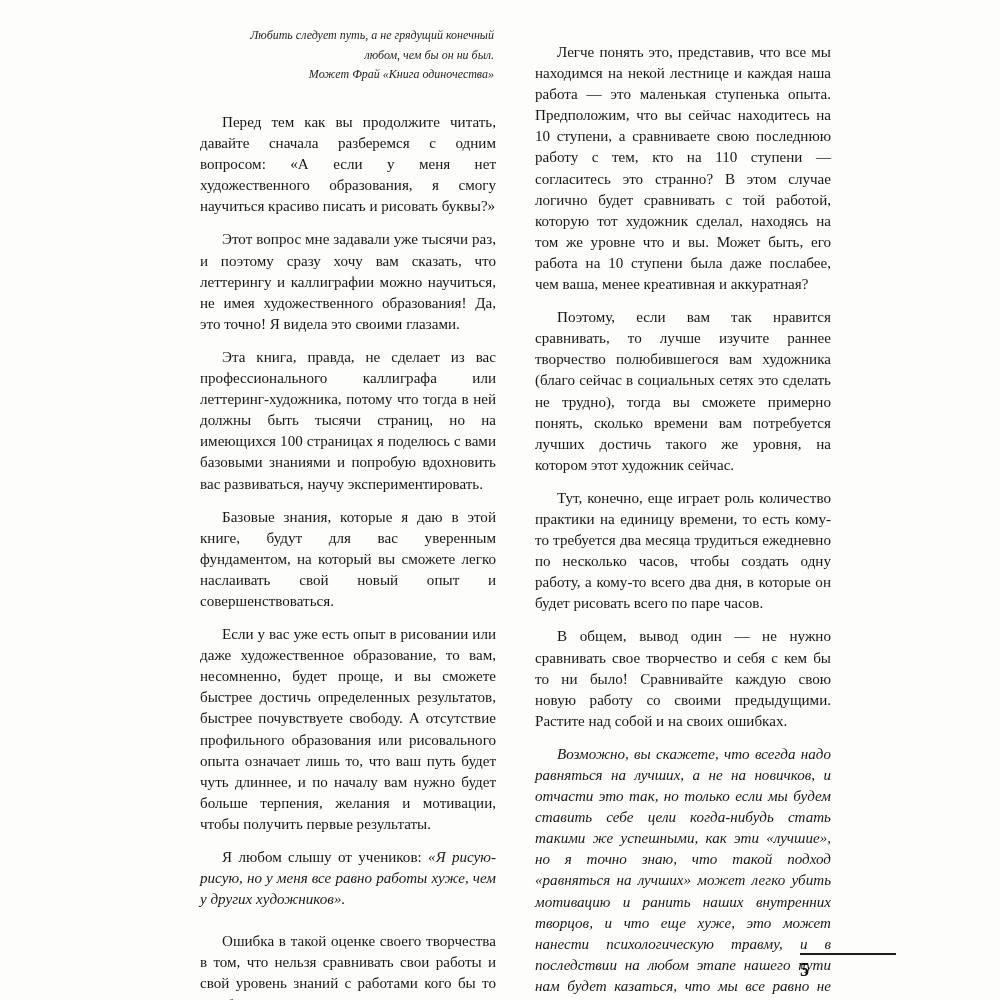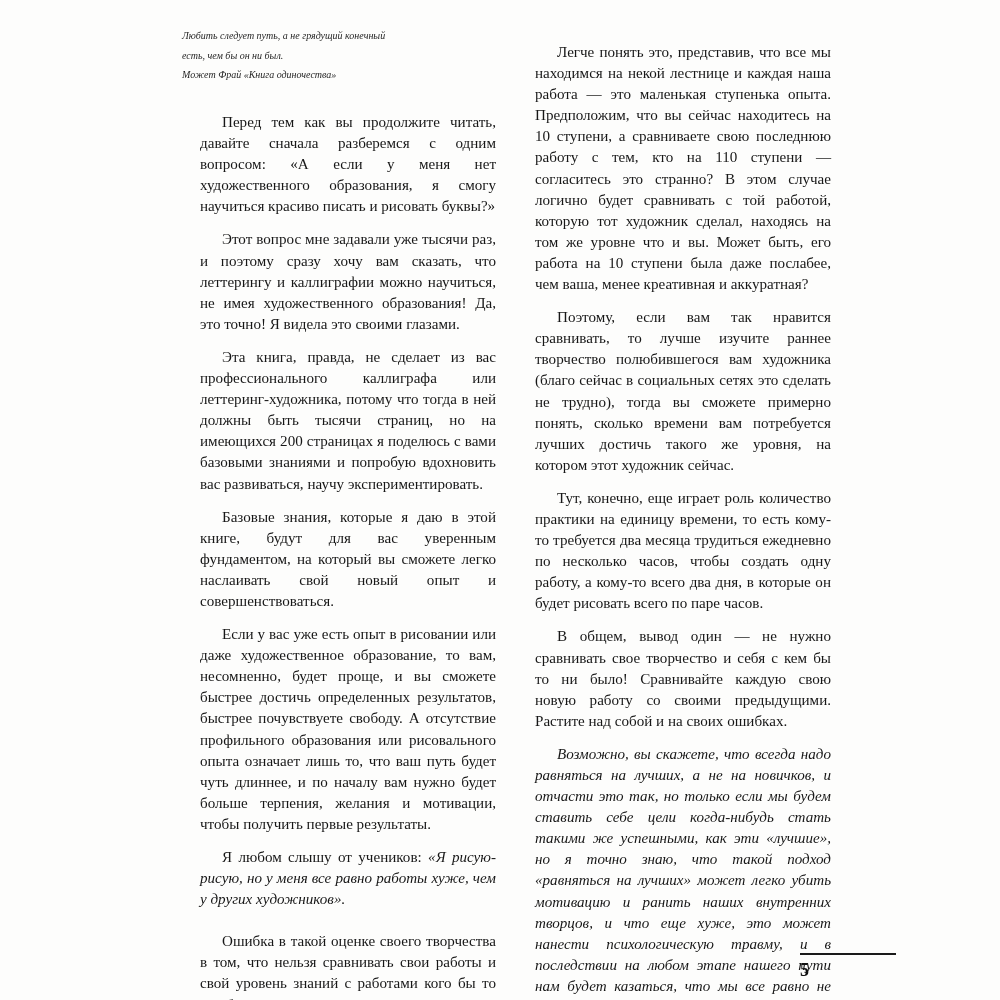--- a/index.html
+++ b/index.html
@@ -21,22 +21,23 @@
     height: 1000px;
     background: #fdfdfc;
   }
 
   
   .epigraph {
     position: absolute;
     left: 182px;
     top: 26px;
     width: 312px;
+    text-align: right;
     font-style: italic;
-    font-size: 10px;
+    font-size: 12px;
     line-height: 19.5px;
     color: #1f1f1f;
   }
   .epigraph div { white-space: nowrap; }
 
   
   .col {
     position: absolute;
     top: 0;
     width: 320px;
@@ -78,28 +79,28 @@
     color: #111111;
   }
 </style>
 </head>
 <body>
 
 <div class="page">
 
   <div class="epigraph">
     <div>Любить следует путь, а не грядущий конечный</div>
-    <div>есть, чем бы он ни был.</div>
+    <div>любом, чем бы он ни был.</div>
     <div>Может Фрай «Книга одиночества»</div>
   </div>
 
   <div class="col col-left">
     <p>Перед тем как вы продолжите читать, давайте сначала разберемся с одним вопросом: «А если у меня нет художественного образования, я смогу научиться красиво писать и рисовать буквы?»</p>
     <p>Этот вопрос мне задавали уже тысячи раз, и поэтому сразу хочу вам сказать, что леттерингу и каллиграфии можно научиться, не имея художественного образования! Да, это точно! Я видела это своими глазами.</p>
-    <p>Эта книга, правда, не сделает из вас профессионального каллиграфа или леттеринг-художника, потому что тогда в ней должны быть тысячи страниц, но на имеющихся 200 страницах я поделюсь с вами базовыми знаниями и попробую вдохновить вас развиваться, научу экспериментировать.</p>
+    <p>Эта книга, правда, не сделает из вас профессионального каллиграфа или леттеринг-художника, потому что тогда в ней должны быть тысячи страниц, но на имеющихся 100 страницах я поделюсь с вами базовыми знаниями и попробую вдохновить вас развиваться, научу экспериментировать.</p>
     <p>Базовые знания, которые я даю в этой книге, будут для вас уверенным фундаментом, на который вы сможете легко наслаивать свой новый опыт и совершенствоваться.</p>
     <p>Если у вас уже есть опыт в рисовании или даже художественное образование, то вам, несомненно, будет проще, и вы сможете быстрее достичь определенных результатов, быстрее почувствуете свободу. А отсутствие профильного образования или рисовального опыта означает лишь то, что ваш путь будет чуть длиннее, и по началу вам нужно будет больше терпения, желания и мотивации, чтобы получить первые результаты.</p>
     <p><span>Я любом слышу от учеников: </span><span class="ital" style="font-style:italic">«Я рисую-рисую, но у меня все равно работы хуже, чем у других художников».</span></p>
     <p class="gap-before">Ошибка в такой оценке своего творчества в том, что нельзя сравнивать свои работы и свой уровень знаний с работами кого бы то ни было, ведь вы не знаете, сколько лет каждый отдельно взятый художник учился и практиковался до того, как нарисовать ту работу, с которой вы сравниваете свою работу.</p>
   </div>
 
   <div class="col col-right">
     <p>Легче понять это, представив, что все мы находимся на некой лестнице и каждая наша работа — это маленькая ступенька опыта. Предположим, что вы сейчас находитесь на 10 ступени, а сравниваете свою последнюю работу с тем, кто на 110 ступени — согласитесь это странно? В этом случае логично будет сравнивать с той работой, которую тот художник сделал, находясь на том же уровне что и вы. Может быть, его работа на 10 ступени была даже послабее, чем ваша, менее креативная и аккуратная?</p>
     <p>Поэтому, если вам так нравится сравнивать, то лучше изучите раннее творчество полюбившегося вам художника (благо сейчас в социальных сетях это сделать не трудно), тогда вы сможете примерно понять, сколько времени вам потребуется лучших достичь такого же уровня, на котором этот художник сейчас.</p>
     <p>Тут, конечно, еще играет роль количество практики на единицу времени, то есть кому-то требуется два месяца трудиться ежедневно по несколько часов, чтобы создать одну работу, а кому-то всего два дня, в которые он будет рисовать всего по паре часов.</p>

